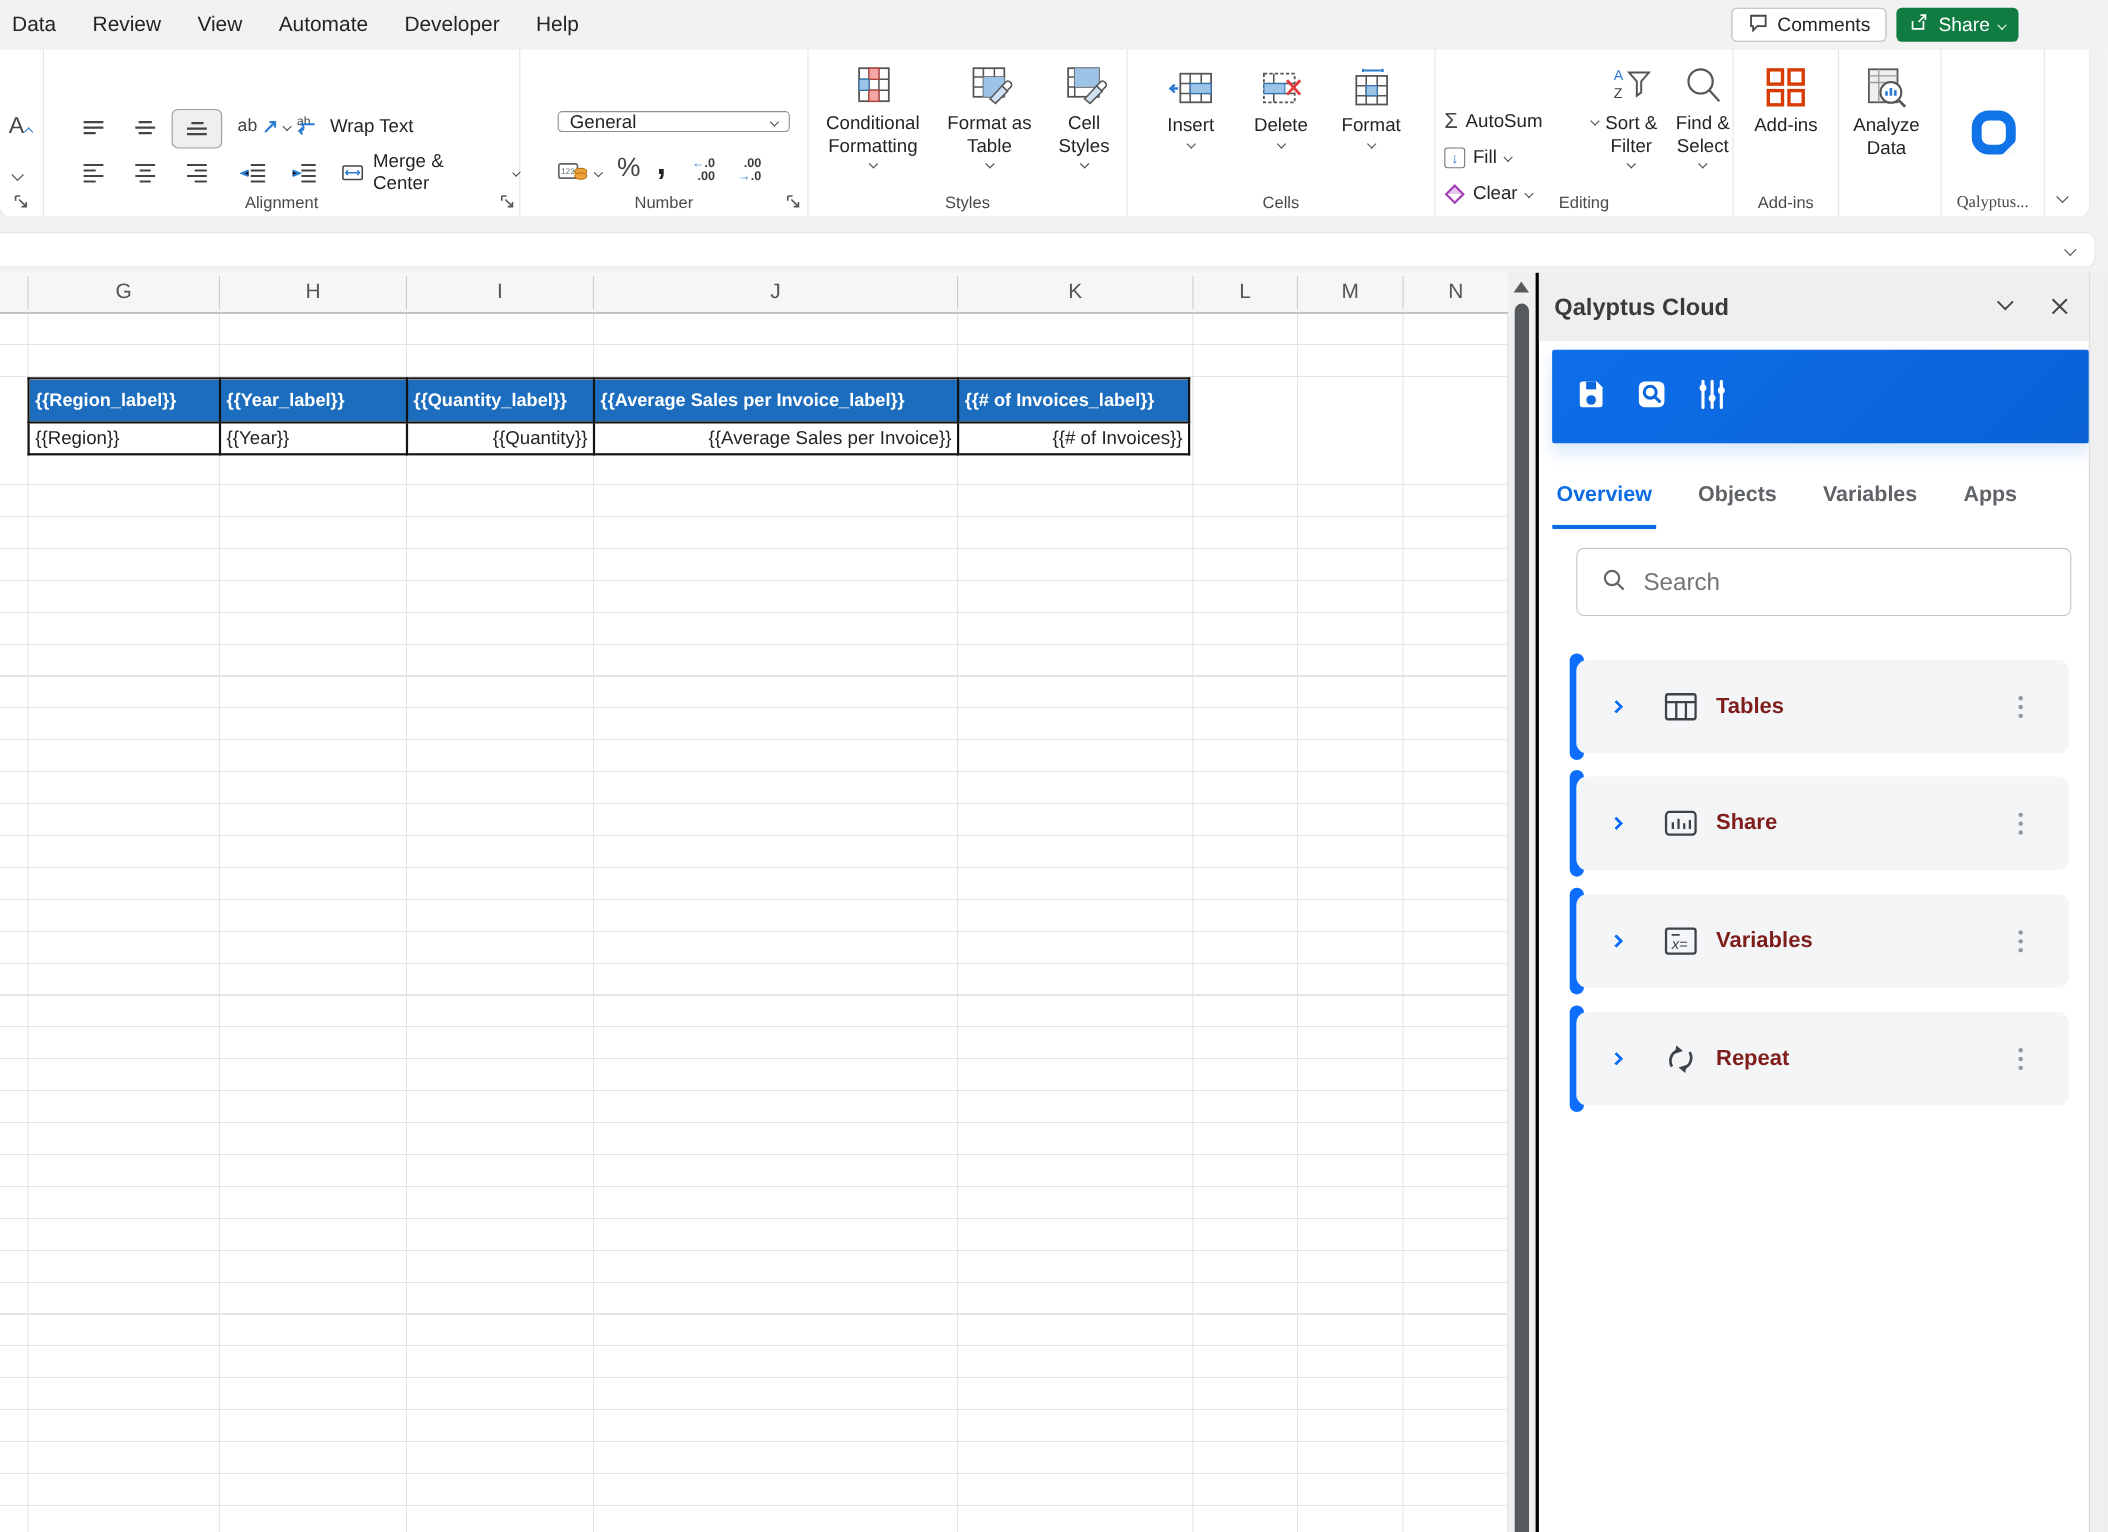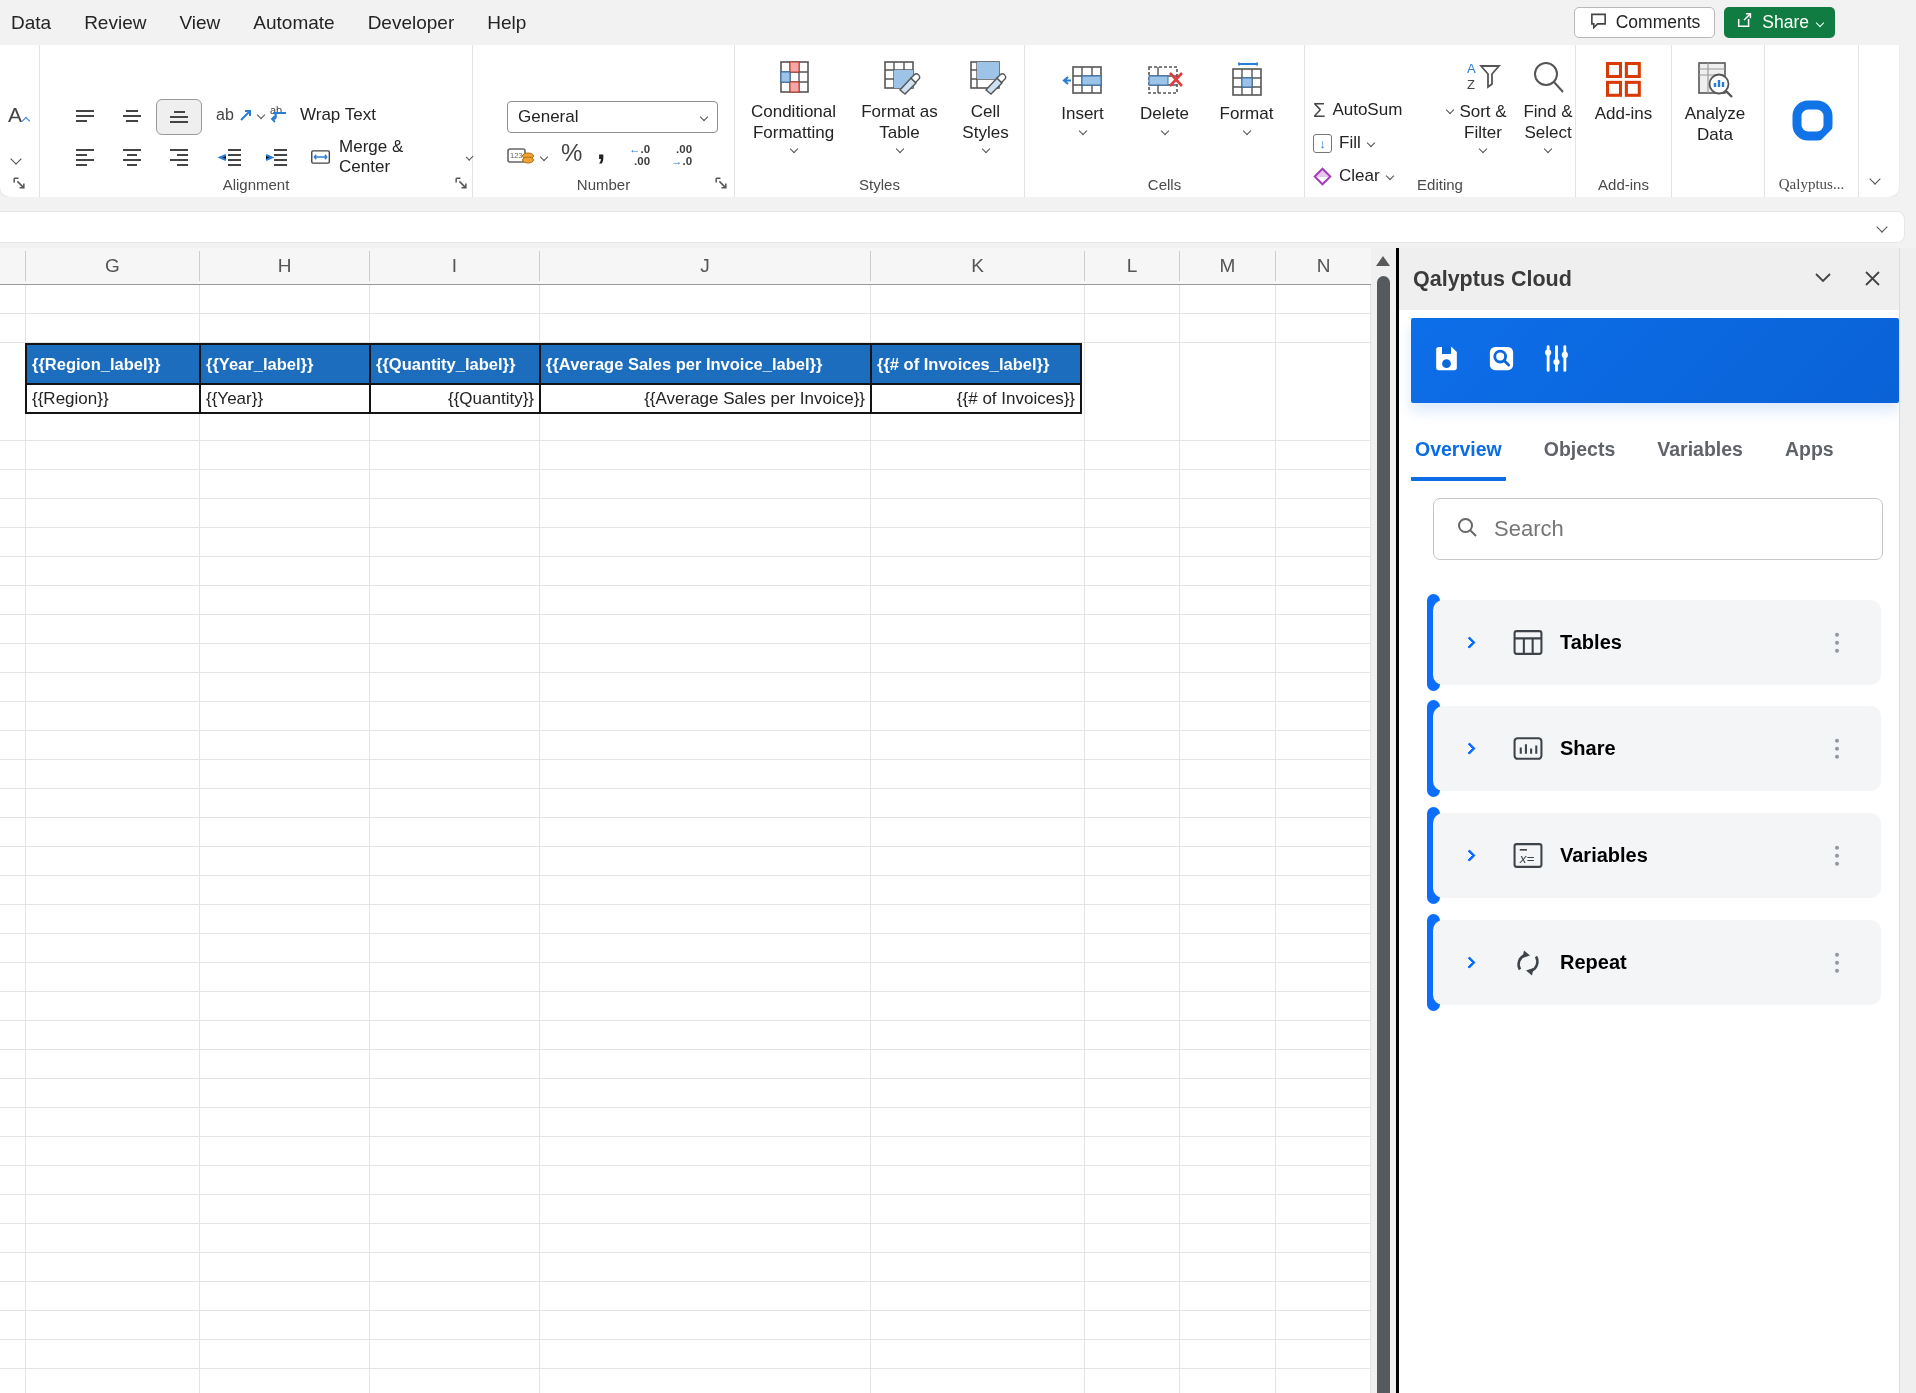--- a/index.html
+++ b/index.html
@@ -33,21 +33,21 @@
   .grp.last{border-right:none;}
   .grplabel{position:absolute;bottom:4px;left:0;right:0;text-align:center;font-size:15px;color:#4a4a4a;white-space:nowrap;}
   .launcher{position:absolute;bottom:7px;width:14px;height:14px;}
   .bigbtn{display:flex;flex-direction:column;align-items:center;padding-top:8px;text-align:center;font-size:17px;line-height:21px;}
   .bigbtn .ic{height:46px;display:flex;align-items:center;justify-content:center;}
   .sbtn{position:absolute;height:24px;display:flex;align-items:center;}
   .selbox{border:1px solid #9a9a9a;background:#efefef;border-radius:6px;display:flex;align-items:center;justify-content:center;}
   .rowlbl{font-size:17px;}
   .dec{display:inline-block;font-size:11.5px;line-height:12px;color:#3c3c3c;text-align:right;font-weight:bold;}
   .dec .arr{color:#2b7cd3;}
-  .dd{position:absolute;left:34px;top:56px;width:211px;height:32px;border:1px solid #8f8f8f;border-radius:4px;background:#fff;
+  .dd{position:absolute;left:34px;top:56px;width:211px;height:19px;border:1px solid #8f8f8f;border-radius:4px;background:#fff;
      display:flex;align-items:center;font-size:17px;padding:0 10px;gap:32px;}
   .dd .chv{margin-left:auto;}
   .stack{position:absolute;left:8px;top:52px;display:flex;flex-direction:column;gap:7px;font-size:17px;}
   .stack .srow{display:flex;align-items:center;gap:7px;height:26px;}
 
   
   .fstrip{position:absolute;left:0;top:197px;width:1916px;height:51px;background:#f2f2f2;}
   .fbar{position:absolute;left:0;top:14px;width:1905px;height:32px;background:#fff;border:1px solid #e6e6e6;
     border-left:none;border-radius:0 8px 8px 0;}
   .fbar .chv{position:absolute;right:18px;top:11px;}
@@ -86,21 +86,21 @@
   .searchbox{position:absolute;left:34px;top:250px;width:450px;height:62px;border:1.5px solid #c6c6c6;border-radius:7px;
     display:flex;align-items:center;gap:14px;padding-left:22px;background:#fff;}
   .searchbox input{border:none;outline:none;font-size:22px;width:340px;font-family:Liberation Sans, sans-serif;color:#3b82f6;}
   .searchbox input::placeholder{color:#757575;}
   .card-wrap{position:absolute;left:34px;width:448px;height:85px;}
   .card-accent{position:absolute;left:-6px;top:-6px;width:13px;height:97px;background:#0d6efd;border-radius:9px;}
   .card{position:absolute;left:0;top:0;width:448px;height:85px;background:#f3f5f7;border-radius:10px;
     display:flex;align-items:center;}
   .card .chv-right{margin-left:32px;}
   .card .cicon{margin-left:34px;width:40px;display:flex;justify-content:center;}
-  .card .clabel{margin-left:12px;font-size:20px;font-weight:bold;color:#000000;}
+  .card .clabel{margin-left:12px;font-size:20px;font-weight:bold;color:#7f1d1d;}
   .kebab{position:absolute;right:42px;top:50%;transform:translateY(-50%);display:flex;flex-direction:column;gap:3.5px;}
   .kebab i{width:4.5px;height:4.5px;border-radius:50%;background:#9099a1;}
   .edge-strip{position:absolute;left:1899px;top:248px;width:17px;height:1145px;background:#efefef;border-left:1px solid #dcdcdc;}
 </style>
 </head>
 <body>
 
 <div class="menubar">
   <div class="menu-items">
     <span class="menu-item">Data</span>

